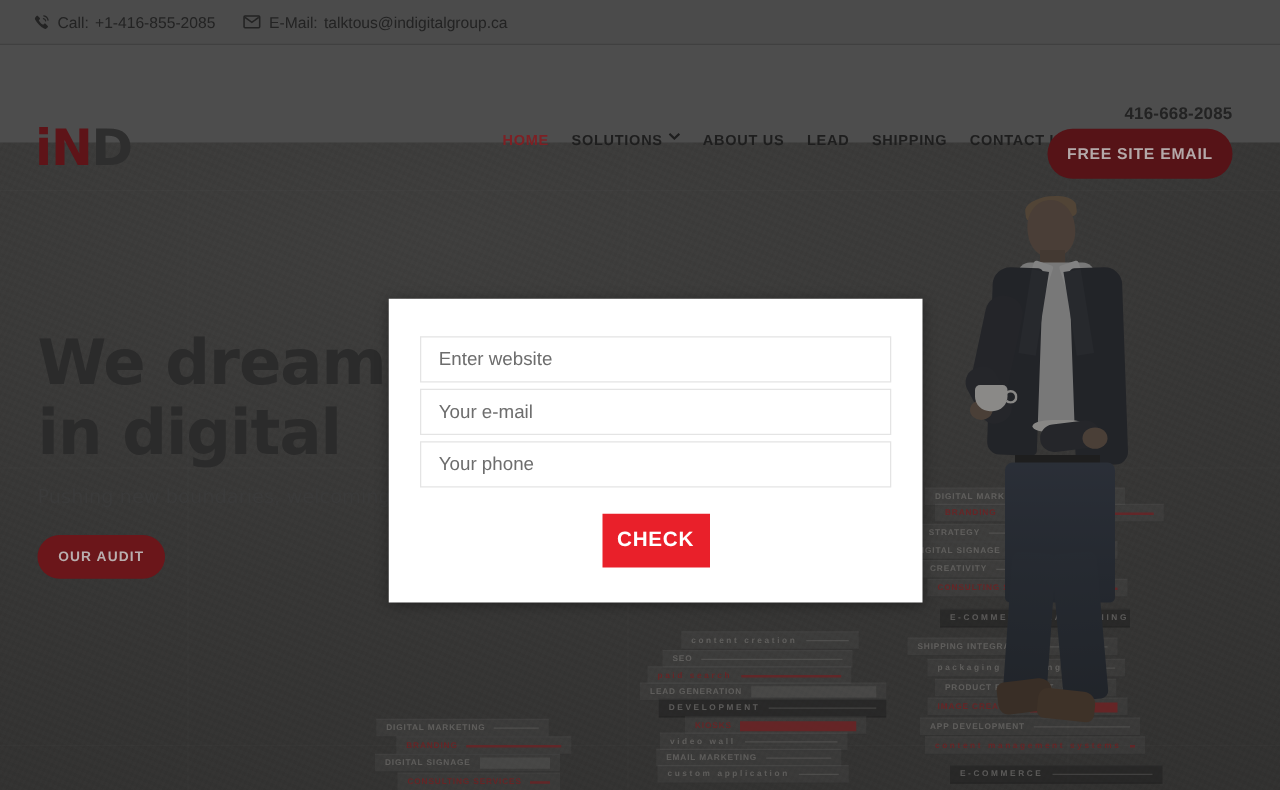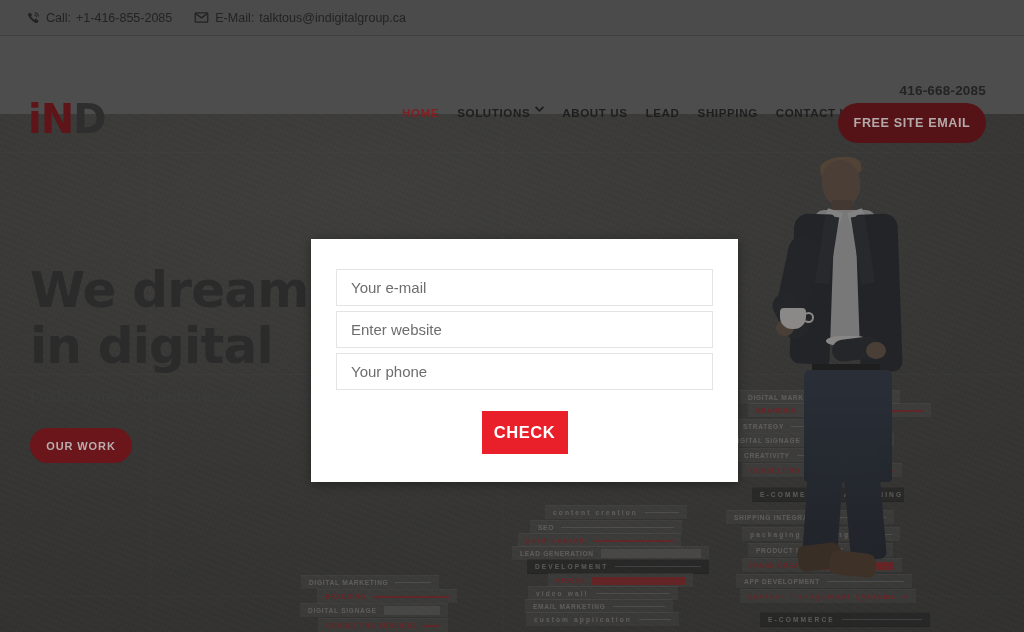--- a/index.html
+++ b/index.html
@@ -510,29 +510,29 @@
 
     <button class="audit-btn">FREE SITE EMAIL</button>
   </div>
 
   <div class="hero-copy">
     <div class="hero-h1">
       <div>We dream</div>
       <div>in digital</div>
     </div>
     <div class="hero-sub">Pushing new boundaries, welcoming all challenges</div>
-    <button class="work-btn">OUR WORK</button>
+    <button class="work-btn">OUR AUDIT</button>
   </div>
 
   <div class="modal">
     <div class="modal-inner">
 
+      <input class="field" type="text" placeholder="Enter website" style="">
+
       <input class="field" type="email" placeholder="Your e-mail" style="">
-
-      <input class="field" type="text" placeholder="Enter website" style="">
 
       <input class="field" type="tel" placeholder="Your phone" style="">
 
       <div class="check-wrap">
         <button class="check-btn">CHECK</button>
       </div>
     </div>
   </div>
 
 </div>

